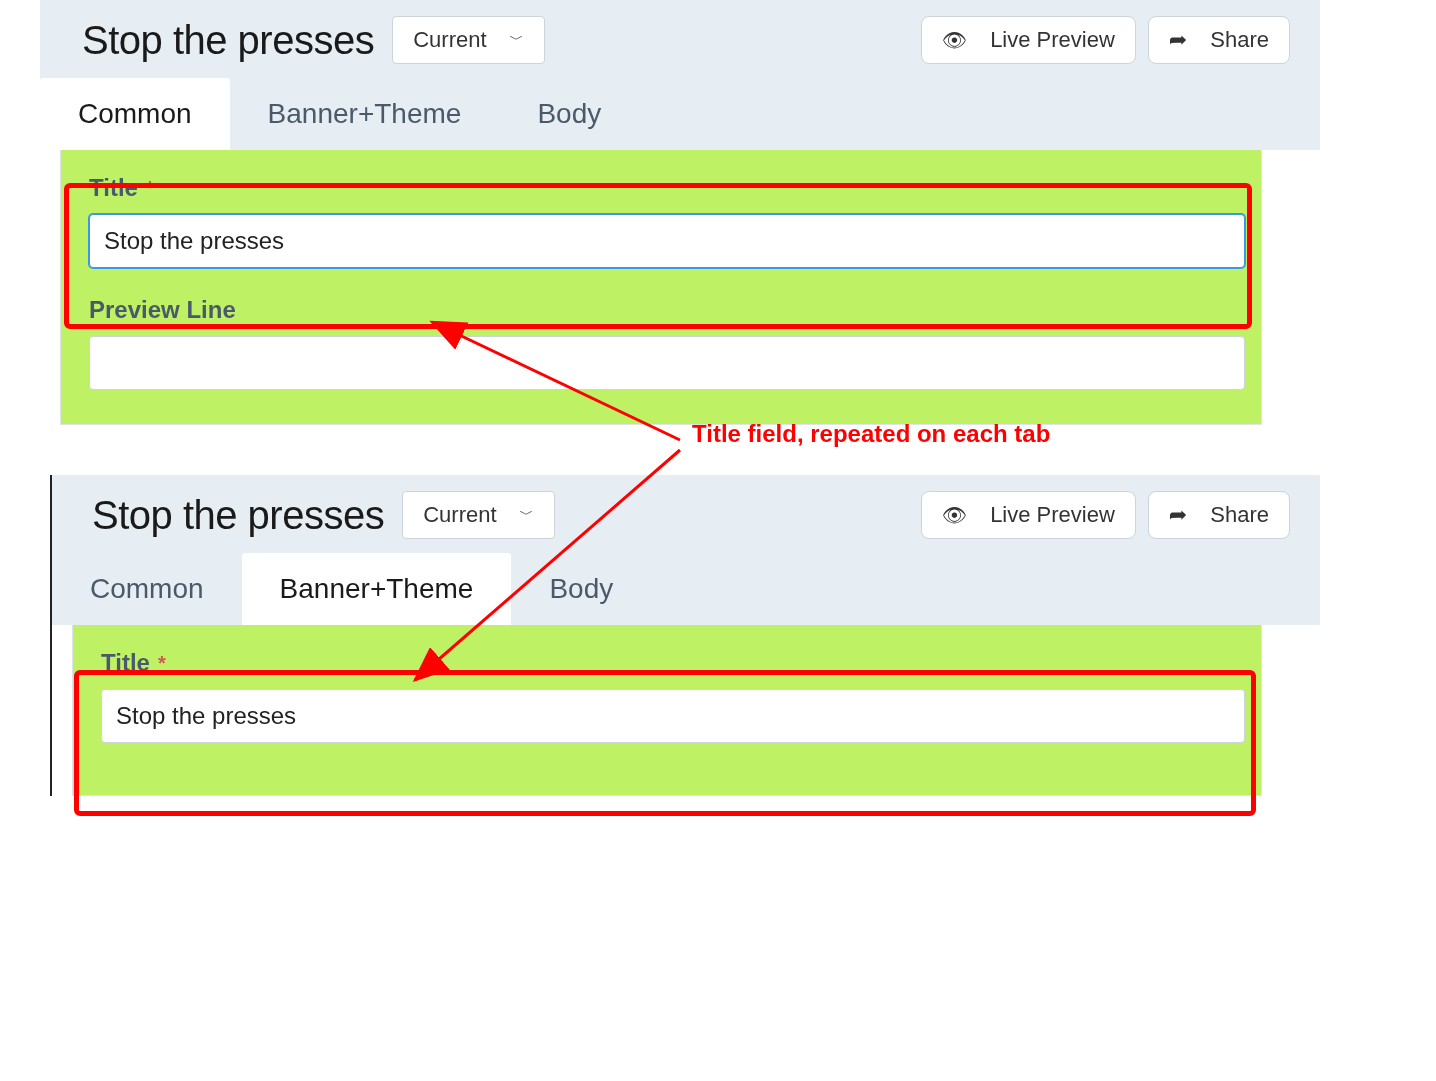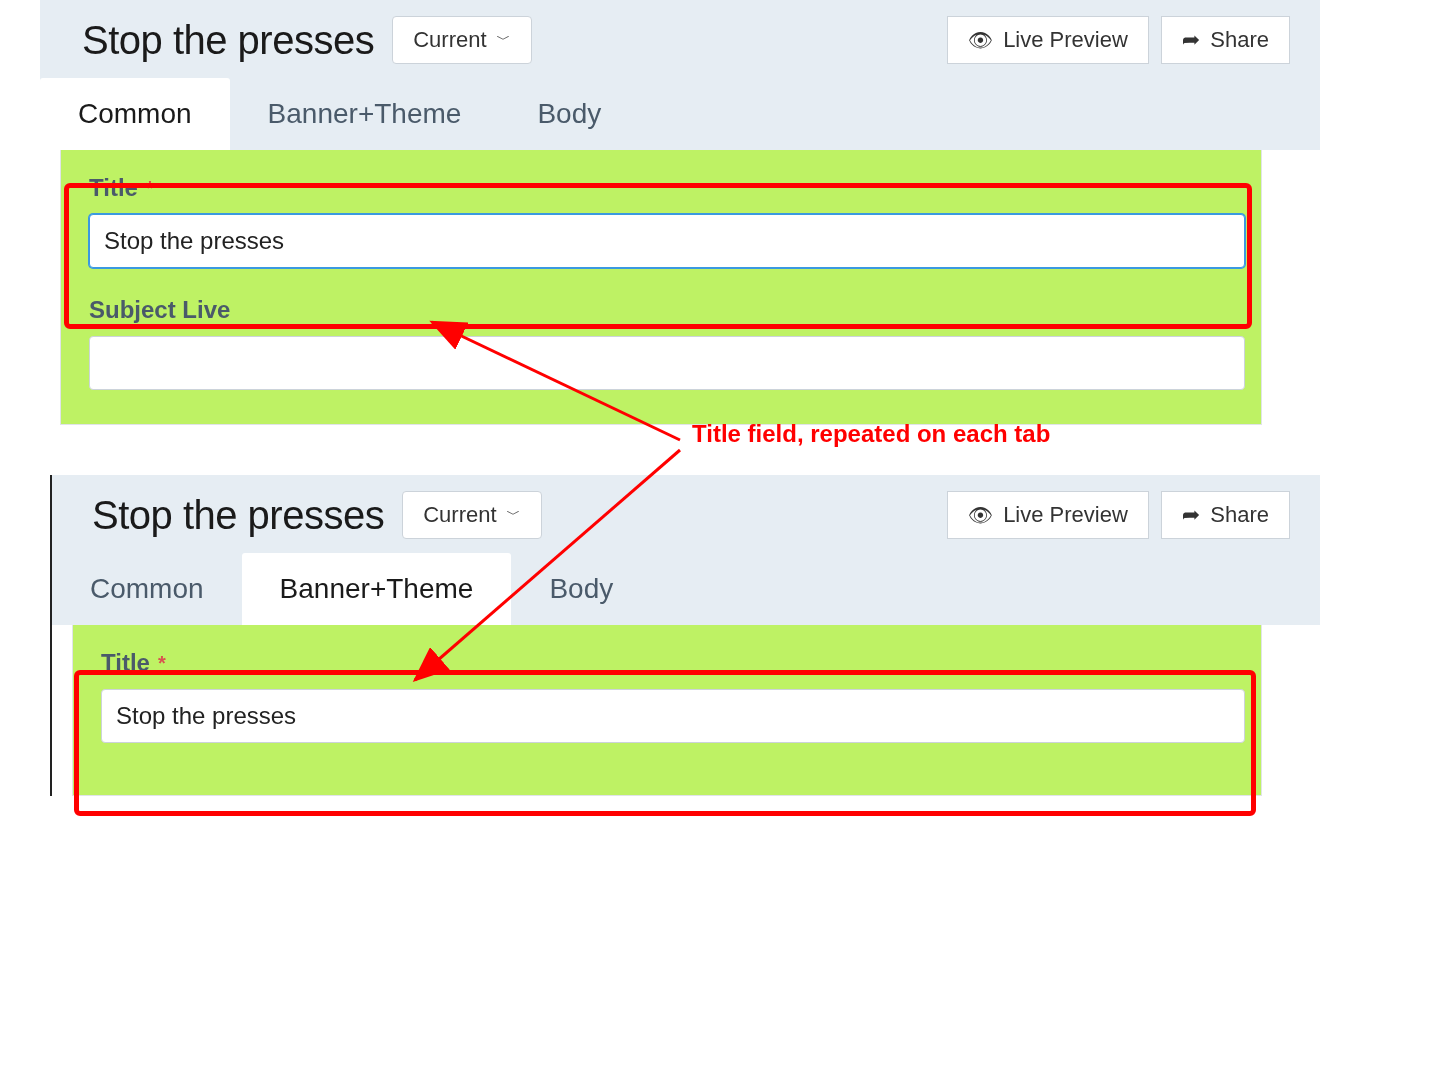--- a/index.html
+++ b/index.html
@@ -9,25 +9,25 @@
   
   .panel-header {
     background: #e6edf3;
     display: flex; align-items: center; gap: 18px;
     padding: 16px 30px 14px 42px;
   }
   .page-title { font-size: 40px; font-weight: 400; color: #1a1a1a; letter-spacing: -0.5px; }
   .btn {
     background: #fff; border: 1px solid #ccd3da; border-radius: 4px;
     font-size: 22px; color: #333; padding: 10px 20px;
-    display: inline-flex; align-items: center; gap: 10px; cursor: pointer;
+    display: inline-flex; align-items: center; gap: 23px; cursor: pointer;
   }
   .btn .chev { font-size: 14px; color: #555; }
   .header-actions { margin-left: auto; display: flex; gap: 12px; }
-  .header-actions .btn { border-radius: 0; }
+  .header-actions .btn { border-radius: 8px; }
 
   .tabs-row {
     background: #e6edf3;
     display: flex; align-items: flex-end;
     padding-left: 0;
   }
   .tab {
     font-size: 28px; color: #4a5a6a; padding: 20px 38px 20px 38px;
     cursor: pointer;
   }
@@ -101,21 +101,21 @@
 
     <div class="form-area" style="border:1px solid #e0e4e8; border-top:none; width:1202px; margin-left:20px;">
       <div class="field-block">
         <div class="field-label">
           <span>Title</span>
           <span class="req">*</span>
         </div>
         <input class="text-input focus" value="Stop the presses" style="">
       </div>
       <div class="field-block" style="margin-bottom:10px;">
-        <div class="field-label">Subject Live</div>
+        <div class="field-label">Preview Line</div>
         <input class="text-input" value="" style="">
       </div>
     </div>
   </div>
 
   <div class="right-stub" style="top:200px;">S</div>
   <div class="right-stub" style="top:290px;">F</div>
   <div class="right-stub" style="top:375px;">E</div>
   <div class="right-stub" style="top:455px;">E</div>
 

